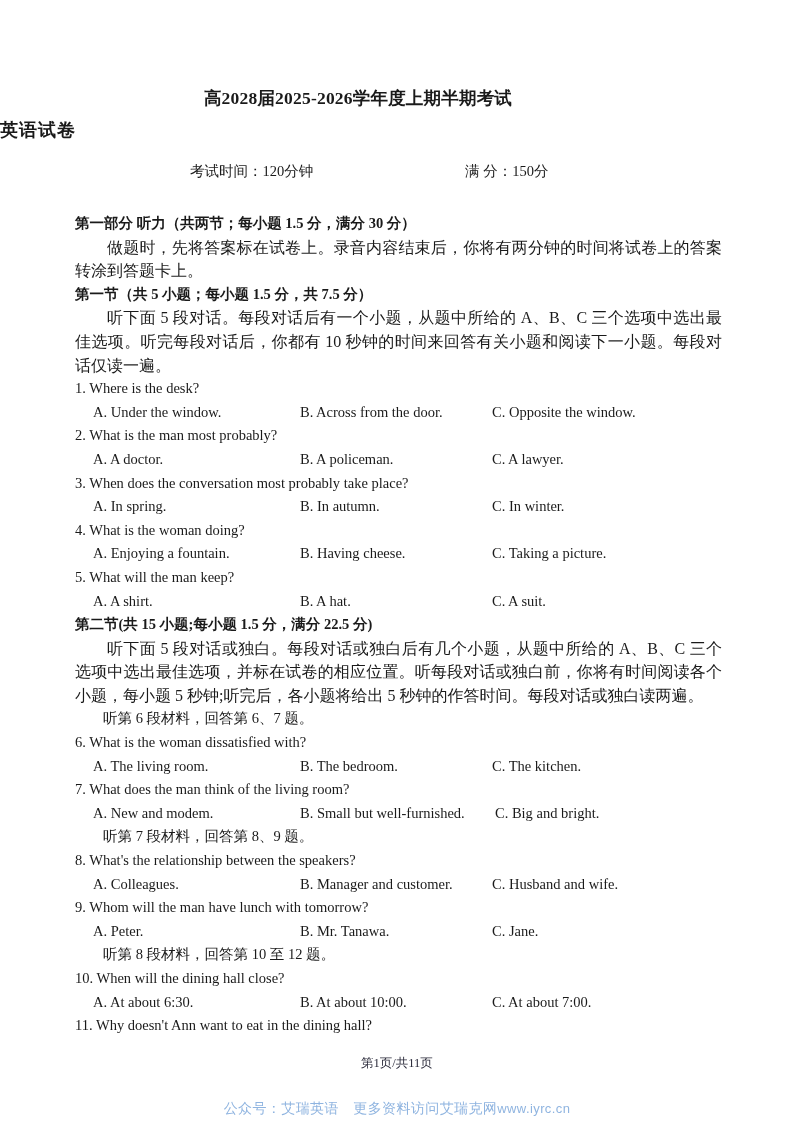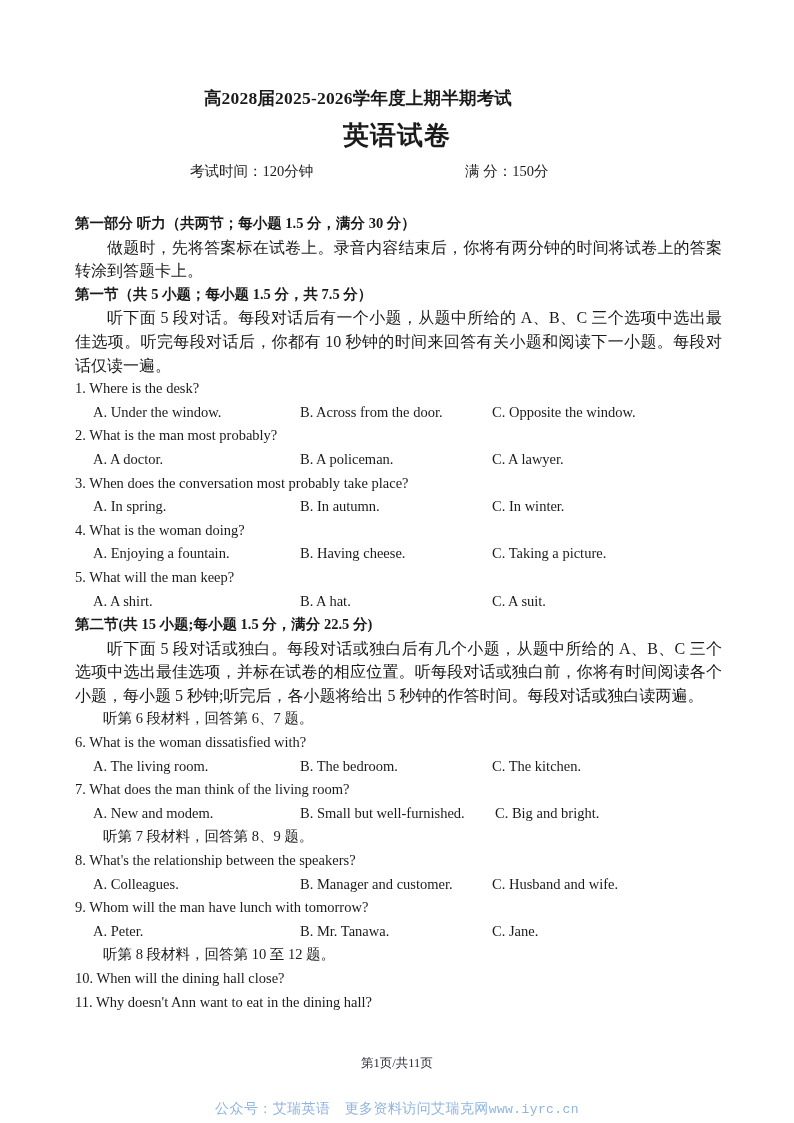--- a/index.html
+++ b/index.html
@@ -29,22 +29,21 @@
     width: 716px;
     text-align: center;
     font-size: 17.5px;
     font-weight: bold;
     letter-spacing: 0.2px;
   }
   .doc-subtitle {
     position: absolute;
     left: 0; top: 118px;
     width: 794px;
-    text-align: center;
-    font-size: 26px;
+    font-size: 18px;
     font-weight: bold;
     letter-spacing: 1px;
   }
   .meta-row {
     position: absolute;
     left: 75px; top: 162px;
     width: 647px;
     font-size: 14.5px;
   }
   .meta-time { position: absolute; left: 115px; top: 0; }
@@ -111,21 +110,21 @@
     position: absolute;
     left: 0;
     top: 1100px;
     width: 794px;
     text-align: center;
     font-size: 14px;
     color: #8fb4e0;
     letter-spacing: 0.4px;
   }
   .watermark .url {
-    font-family: Liberation Mono, monospace;
+    font-family: Liberation Sans, sans-serif;
     font-size: 13px;
   }
 </style>
 </head>
 <body>
 
 <div class="page">
 
   <div class="doc-title">高2028届2025-2026学年度上期半期考试</div>
   <div class="doc-subtitle">英语试卷</div>
@@ -239,20 +238,25 @@
       <span class="opt b">B. Mr. Tanawa.</span>
       <span class="opt c">C. Jane.</span>
     </div>
 
     <div class="cn-line">听第 8 段材料，回答第 10 至 12 题。</div>
 
     <div class="q-line">
       <span>10.</span>
       <span>When will the dining hall close?</span>
     </div>
+    <div class="opt-row">
+      <span class="opt a">A. At about 6:30.</span>
+      <span class="opt b">B. At about 10:00.</span>
+      <span class="opt c">C. At about 7:00.</span>
+    </div>
 
     <div class="q-line">
       <span>11.</span>
       <span>Why doesn't Ann want to eat in the dining hall?</span>
     </div>
 
   </div>
 
   <div class="page-number">第1页/共11页</div>
 

